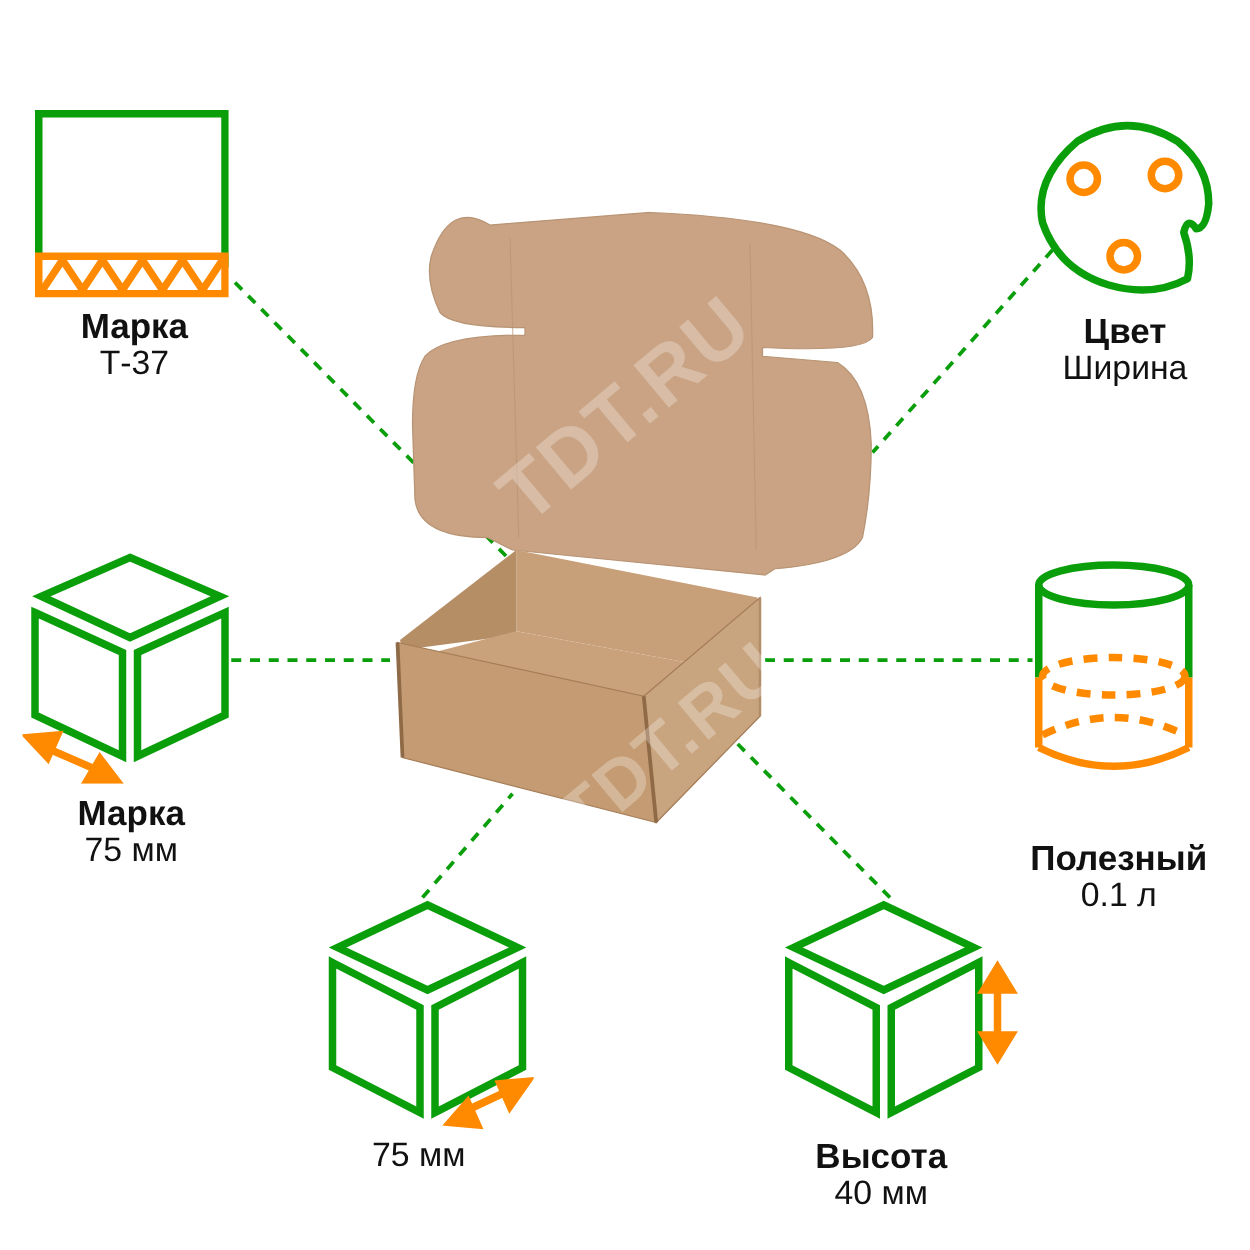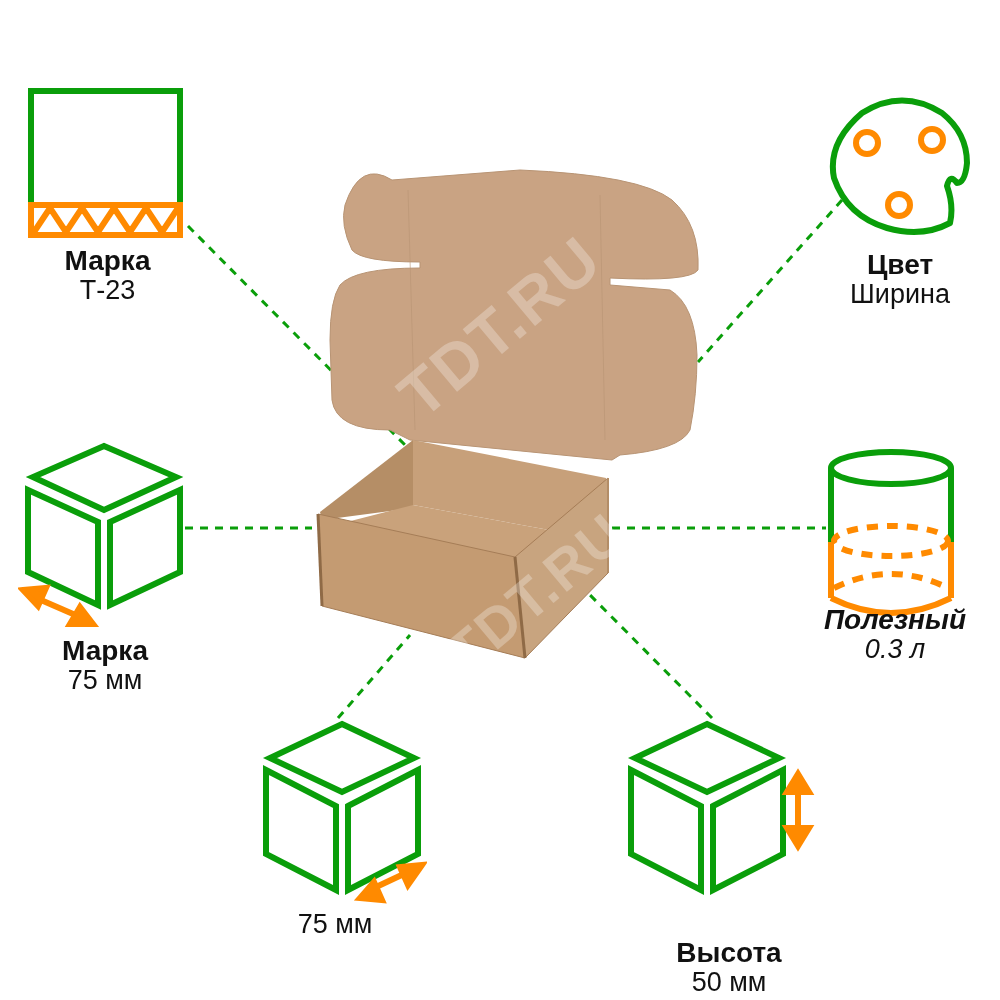--- a/index.html
+++ b/index.html
@@ -54,21 +54,21 @@
 <div class="wm" style="left:380px; top:290px;">TDT.RU</div>
 <div class="wm" style="left:430px; top:560px; font-size:56px;">TDT.RU</div>
 
 <svg class="icon" style="left:28px; top:88px;" width="155" height="150" viewBox="0 0 155 150">
   <rect x="3" y="3" width="149" height="120" fill="none" stroke="#0a9e0a" stroke-width="6"></rect>
   <rect x="3" y="117" width="149" height="30" fill="#fff" stroke="#ff8a00" stroke-width="6"></rect>
   <polyline points="6,144 22,120 38,144 54,120 70,144 86,120 102,144 118,120 134,144 150,120" fill="none" stroke="#ff8a00" stroke-width="6" stroke-linejoin="round"></polyline>
 </svg>
 <div class="label" style="left:20px; top:246px; width:175px;text-align:center;">
   <span class="title">Марка</span>
-  <span class="value">Т-23</span>
+  <span class="value">Т-37</span>
 </div>
 
 <svg class="icon" style="left:822px; top:88px;" width="160" height="150" viewBox="0 0 160 150">
   <path d="M40 25 Q80 0 120 25 Q145 45 145 75 Q143 95 135 95 Q128 85 125 98 Q132 118 128 135 Q100 150 65 140 Q25 128 12 90 Q5 55 40 25 Z" fill="none" stroke="#0a9e0a" stroke-width="6" stroke-linejoin="round"></path>
   <circle cx="45" cy="55" r="11" fill="none" stroke="#ff8a00" stroke-width="6"></circle>
   <circle cx="110" cy="52" r="11" fill="none" stroke="#ff8a00" stroke-width="6"></circle>
   <circle cx="77" cy="117" r="11" fill="none" stroke="#ff8a00" stroke-width="6"></circle>
 </svg>
 <div class="label" style="left:815px; top:250px; width:170px;text-align:center;">
   <span class="title">Цвет</span>
@@ -95,23 +95,23 @@
 <svg class="icon" style="left:825px; top:448px;" width="135" height="175" viewBox="0 0 135 175">
   <ellipse cx="66" cy="20" rx="60" ry="16" fill="none" stroke="#0a9e0a" stroke-width="6"></ellipse>
   <line x1="6" y1="20" x2="6" y2="94" stroke="#0a9e0a" stroke-width="6"></line>
   <line x1="126" y1="20" x2="126" y2="94" stroke="#0a9e0a" stroke-width="6"></line>
   <line x1="6" y1="94" x2="6" y2="150" stroke="#ff8a00" stroke-width="6"></line>
   <line x1="126" y1="94" x2="126" y2="150" stroke="#ff8a00" stroke-width="6"></line>
   <path d="M6 150 Q66 180 126 150" fill="none" stroke="#ff8a00" stroke-width="6"></path>
   <ellipse cx="66" cy="93" rx="57" ry="15" fill="none" stroke="#ff8a00" stroke-width="6" stroke-dasharray="11,9"></ellipse>
   <path d="M9 140 Q66 112 123 140" fill="none" stroke="#ff8a00" stroke-width="6" stroke-dasharray="11,9"></path>
 </svg>
-<div class="label" style="left:800px; top:605px; width:190px;font-style:italic;">
+<div class="label" style="left:800px; top:672px; width:190px;">
   <span class="title">Полезный</span>
-  <span class="value">0.3 л</span>
+  <span class="value">0.1 л</span>
 </div>
 
 <svg class="icon" style="left:252px; top:720px;" width="175" height="185" viewBox="0 0 175 185">
   <g fill="none" stroke="#0a9e0a" stroke-width="6">
     <polygon points="90,4 162,38 90,72 18,38"></polygon>
     <polygon points="14,50 84,86 84,170 14,134"></polygon>
     <polygon points="96,86 166,50 166,134 96,170"></polygon>
   </g>
   <g stroke="#ff8a00" stroke-width="6" fill="#ff8a00">
     <line x1="122" y1="168" x2="156" y2="152"></line>
@@ -128,16 +128,16 @@
     <polygon points="85,4 157,38 85,72 13,38"></polygon>
     <polygon points="9,50 79,86 79,170 9,134"></polygon>
     <polygon points="91,86 161,50 161,134 91,170"></polygon>
   </g>
   <g stroke="#ff8a00" stroke-width="6" fill="#ff8a00">
     <line x1="176" y1="68" x2="176" y2="112"></line>
     <polygon points="165,72 187,72 176,54"></polygon>
     <polygon points="165,108 187,108 176,126"></polygon>
   </g>
 </svg>
-<div class="label" style="left:644px; top:910px; width:170px;margin-top:28px;">
+<div class="label" style="left:620px; top:910px; width:170px;">
   <span class="title">Высота</span>
-  <span class="value">50 мм</span>
+  <span class="value">40 мм</span>
 </div>
 
 </body></html>

